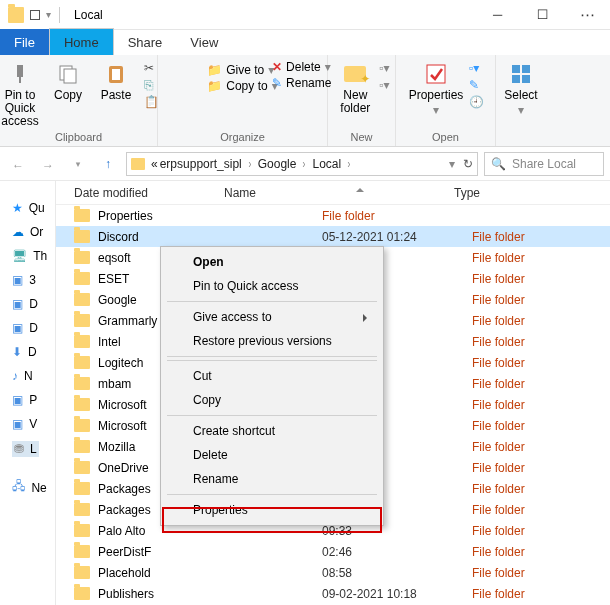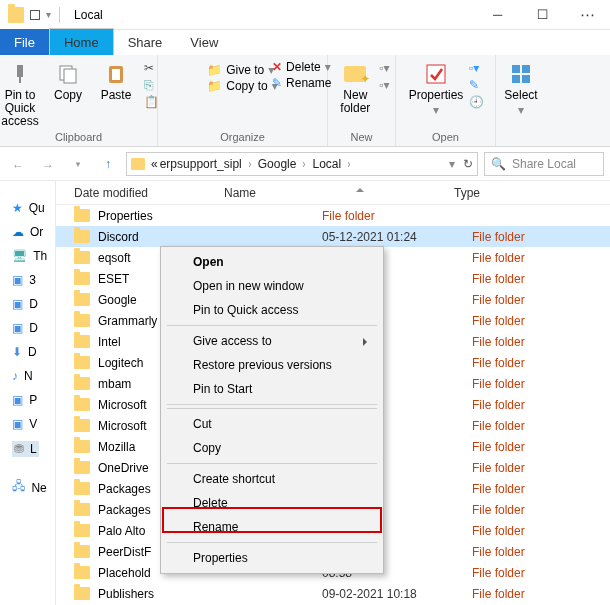--- a/index.html
+++ b/index.html
@@ -413,26 +413,24 @@
           <div class="fname">Publishers</div>
           <div class="fdate">09-02-2021 10:18</div>
           <div class="ftype">File folder</div>
         </div>
       </div>
   </div>
 </div>
 
 <div class="ctxmenu">
   <div class="mi bold">Open</div>
-  <div class="mi">Open in new window</div>
   <div class="mi">Pin to Quick access</div>
   <div class="msep"></div>
   <div class="mi sub">Give access to</div>
   <div class="mi">Restore previous versions</div>
-  <div class="mi">Pin to Start</div>
   <div class="msep"></div>
   <div class="msep"></div>
   <div class="mi">Cut</div>
   <div class="mi">Copy</div>
   <div class="msep"></div>
   <div class="mi">Create shortcut</div>
   <div class="mi">Delete</div>
   <div class="mi">Rename</div>
   <div class="msep"></div>
   <div class="mi">Properties</div>

